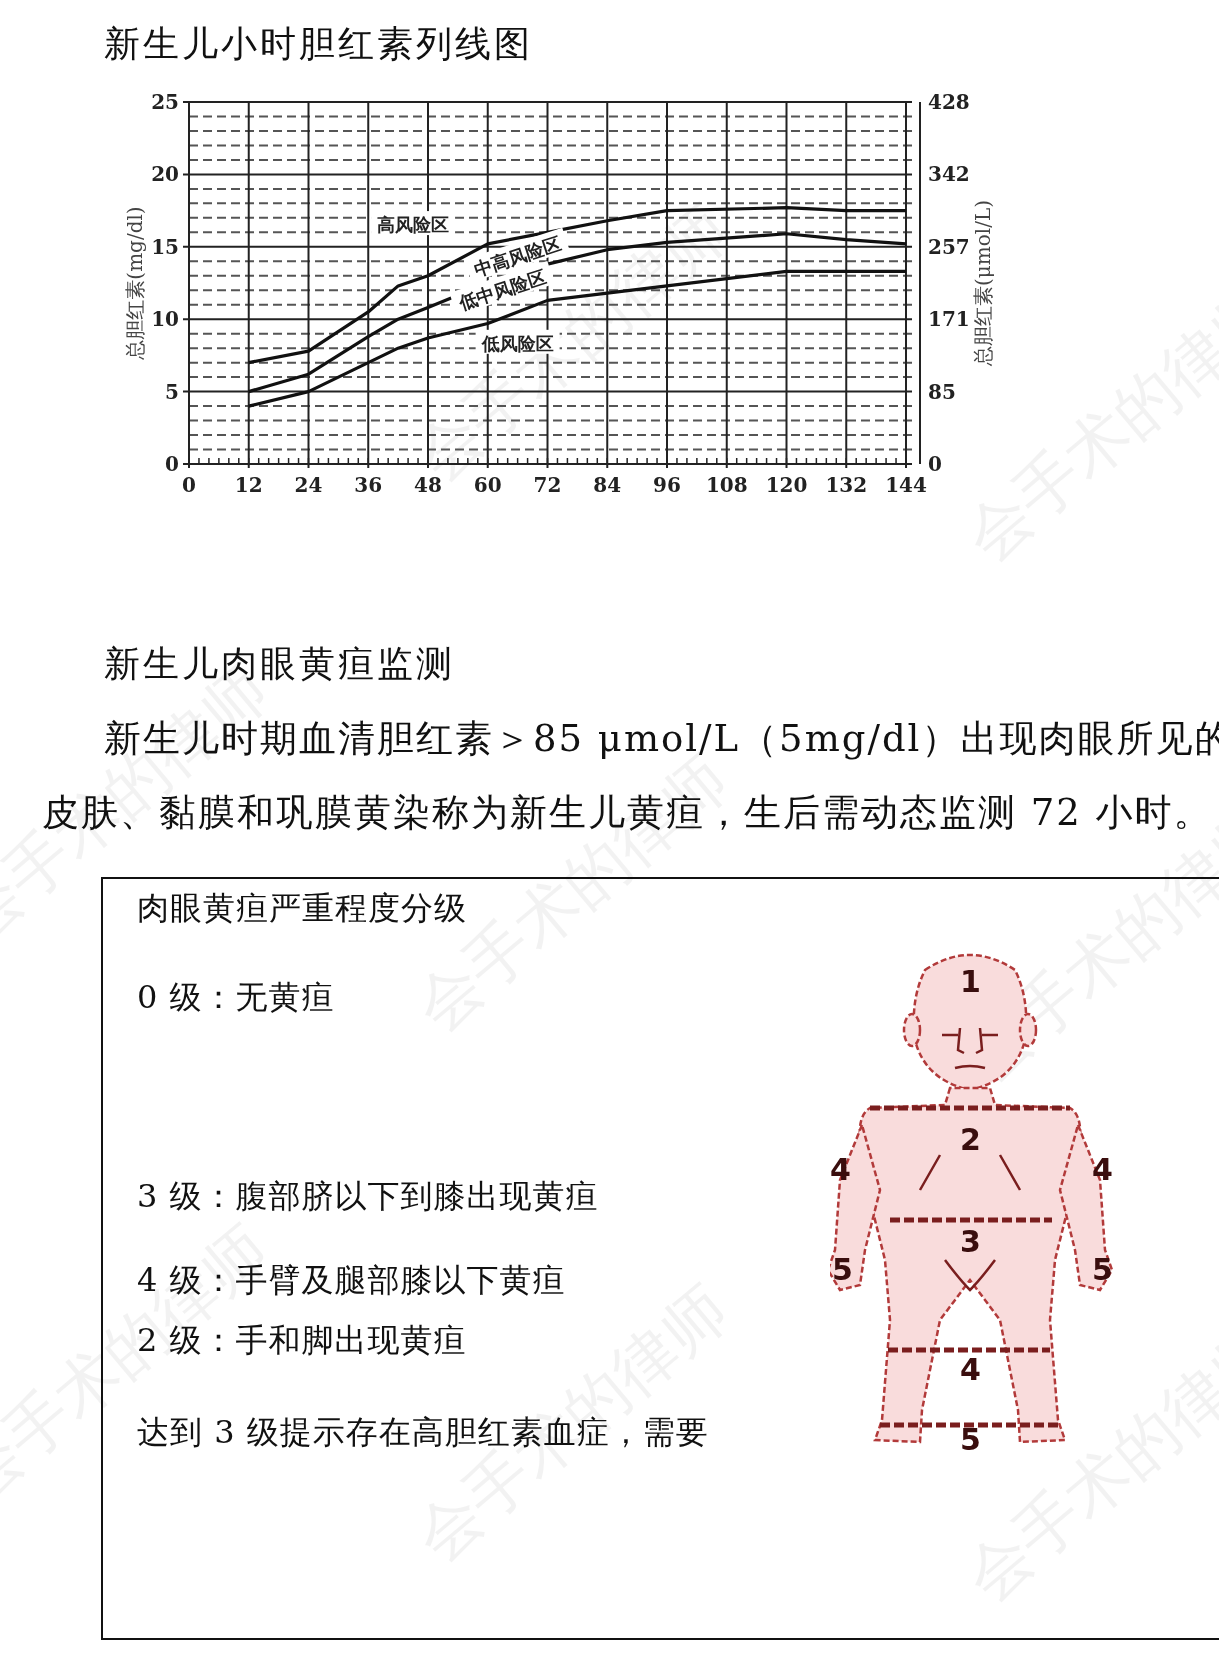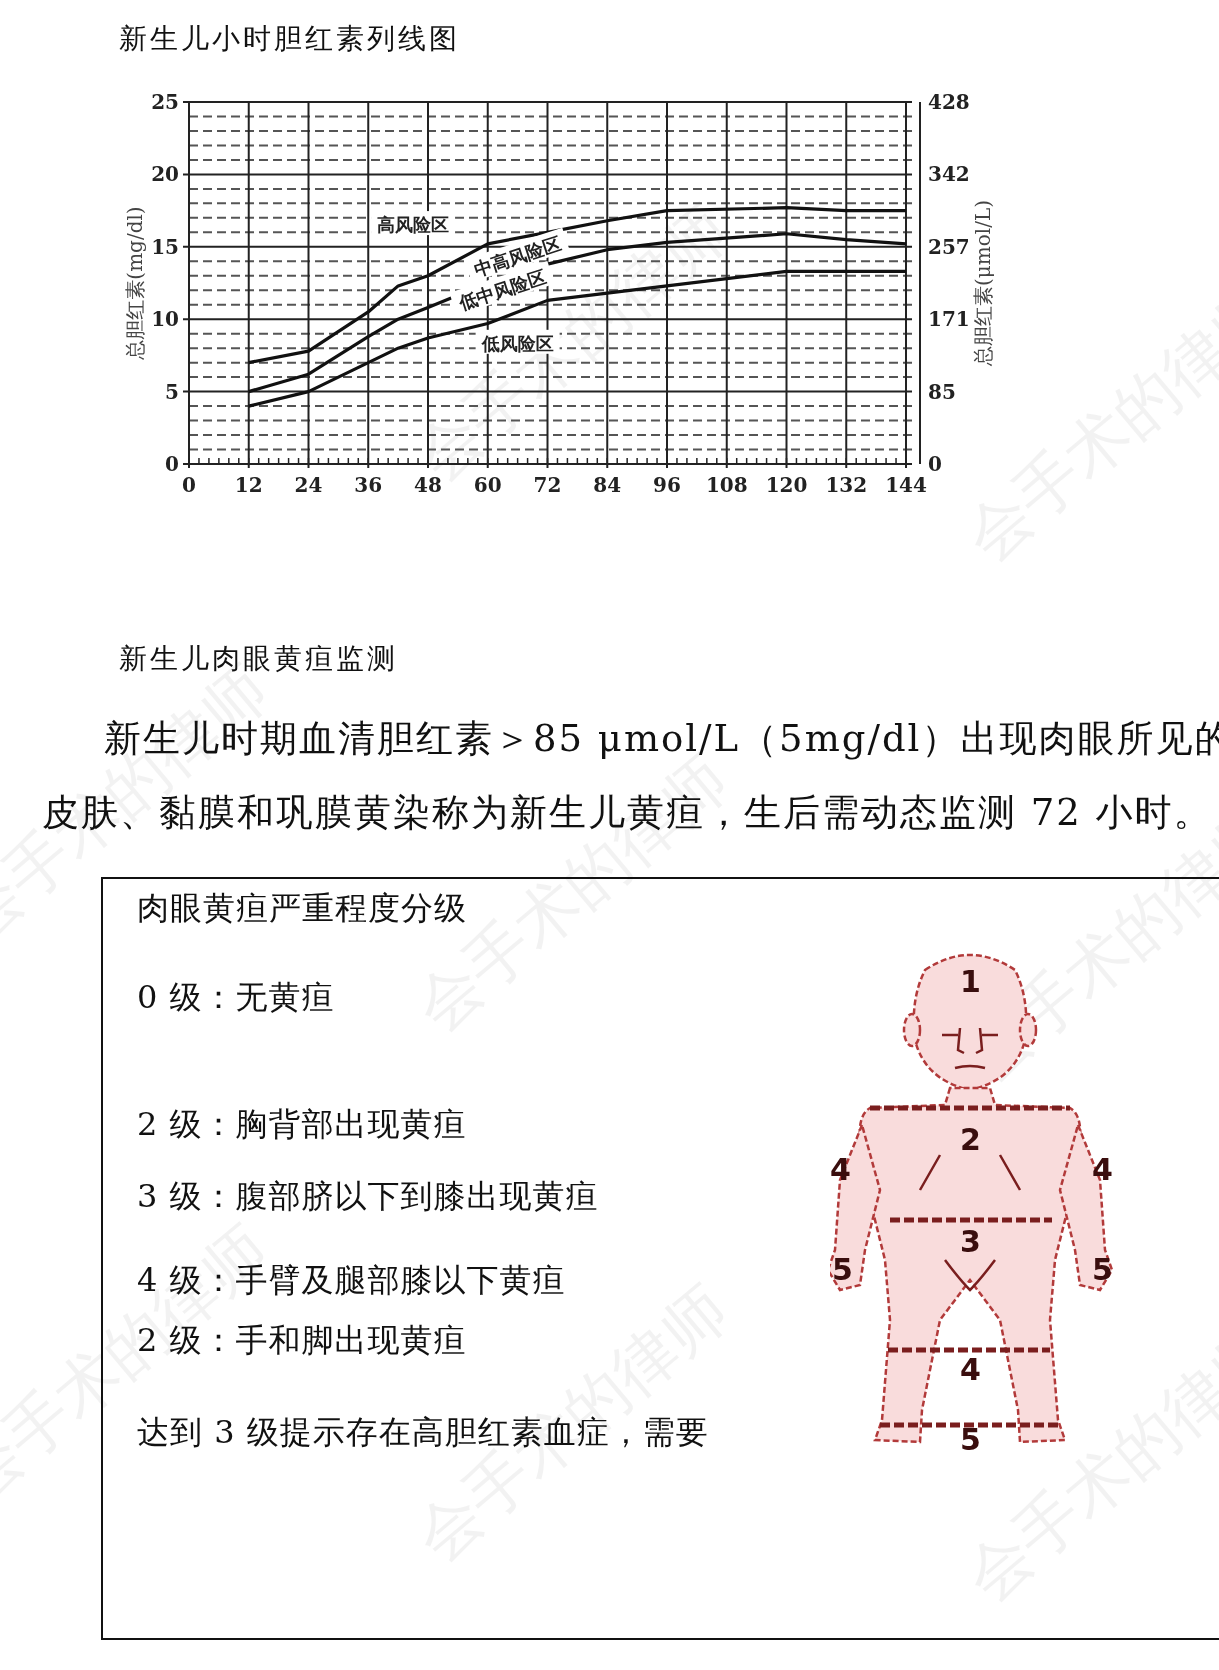--- a/index.html
+++ b/index.html
@@ -1,18 +1,18 @@
 <!DOCTYPE html>
 <html><head>
 <meta charset="utf-8">
 <style>
   html, body { margin: 0; padding: 0; background: #ffffff; }
   body { width: 1219px; height: 1670px; position: relative; overflow: hidden;
          font-family: "DejaVu Serif", "Liberation Serif", serif; color: #111; }
-  .heading { position: absolute; font-size: 28px; letter-spacing: 3px; margin-left: 15px; }
+  .heading { position: absolute; font-size: 36px; letter-spacing: 3px; }
   #title1 { left: 104px; top: 20px; }
   #title2 { left: 104px; top: 640px; }
   .para { position: absolute; font-size: 37px; letter-spacing: 2px; white-space: nowrap; }
   #p1 { left: 104px; top: 714px; }
   #p2 { left: 42px; top: 788px; text-align: center; }
   #chart { position: absolute; left: 120px; top: 85px; }
   .box { position: absolute; left: 101px; top: 877px; width: 1184px; height: 763px;
          border: 2px solid #111; box-sizing: border-box; }
   .box-line { position: absolute; left: 34px; font-size: 32px; letter-spacing: 1px; white-space: nowrap; }
   .watermark { position: absolute; font-size: 64px; color: rgba(0,0,0,0.05);
@@ -198,23 +198,20 @@
 
 <div id="title2" class="heading">新生儿肉眼黄疸监测</div>
 <div id="p1" class="para">新生儿时期血清胆红素＞85  μmol/L（5mg/dl）出现肉眼所见的</div>
 <div id="p2" class="para">皮肤、黏膜和巩膜黄染称为新生儿黄疸，生后需动态监测 72 小时。</div>
 
 <div class="box">
   <div class="box-line" style="top:8px;">肉眼黄疸严重程度分级</div>
   <div class="box-line" style="top:80px;margin-top:17px;">
     <span>0 级：</span><span>无黄疸</span>
   </div>
-  <div class="box-line" style="top:224px;">
-    <span>2 级：</span><span>胸背部出现黄疸</span>
-  </div>
   <div class="box-line" style="top:296px;">
     <span>3 级：</span><span>腹部脐以下到膝出现黄疸</span>
   </div>
   <div class="box-line" style="top:368px;margin-top:12px;">
     <span>4 级：</span><span>手臂及腿部膝以下黄疸</span>
   </div>
   <div class="box-line" style="top:440px;">
     <span>2 级：</span><span>手和脚出现黄疸</span>
   </div>
   <div class="box-line" style="top:512px;margin-top:20px;">达到 3 级提示存在高胆红素血症，需要</div>

